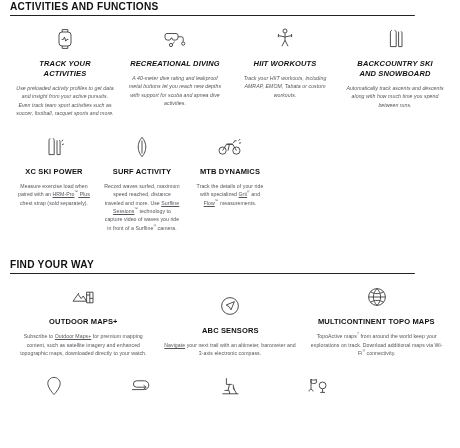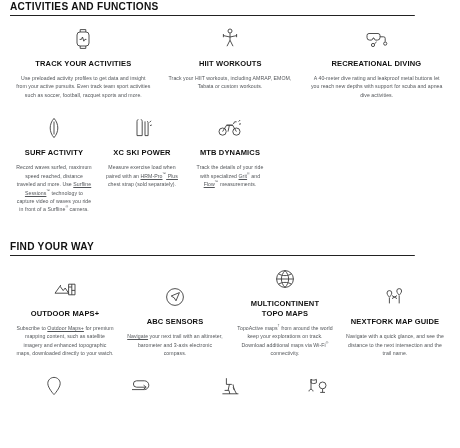--- a/index.html
+++ b/index.html
@@ -63,90 +63,101 @@
   .section-gap { height: 26px; }
 </style>
 </head>
 <body>
 
 <div class="page">
 
   <div class="section">
     <div class="section-head">ACTIVITIES AND FUNCTIONS</div>
 
-    <div class="row" style="margin-top:4px;">
+    <div class="row" style="margin-top:4px;font-style:italic;">
 
       <div class="cell c5">
         <div class="icon-wrap">
           <svg width="20" height="24" viewBox="0 0 20 24" fill="none" stroke="#3c3c3c" stroke-width="0.9">
             <rect x="4" y="5" width="12" height="14" rx="3"></rect>
             <path d="M7.2 5V2.6h5.6V5M7.2 19v2.4h5.6V19"></path>
             <path d="M6.6 12.4l1.8 0 1.1-2.4 1.3 4.2 1.1-1.8h1.5"></path>
           </svg>
         </div>
         <div class="card-title">TRACK YOUR ACTIVITIES</div>
         <div class="card-body">Use preloaded activity profiles to get data and insight from your active pursuits. Even track team sport activities such as soccer, football, racquet sports and more.</div>
-      </div>
-
-      <div class="cell c5">
-        <div class="icon-wrap">
-          <svg width="18" height="24" viewBox="0 0 18 24" fill="none" stroke="#3c3c3c" stroke-width="0.9">
-            <circle cx="9" cy="4" r="2"></circle>
-            <path d="M9 6.2v7M9 13.2l-3 6M9 13.2l3 6"></path>
-            <path d="M2.4 8.6l6.6 1.4 6.6-1.4"></path>
-            <path d="M2.4 7v3.2M15.6 7v3.2"></path>
-          </svg>
-        </div>
-        <div class="card-title">HIIT WORKOUTS</div>
-        <div class="card-body">Track your HIIT workouts, including AMRAP, EMOM, Tabata or custom workouts.</div>
       </div>
 
       <div class="cell c5">
         <div class="icon-wrap">
           <svg width="26" height="22" viewBox="0 0 26 22" fill="none" stroke="#3c3c3c" stroke-width="0.9">
             <path d="M5 5.5h9a2 2 0 012 2v2a2.6 2.6 0 01-2.6 2.6h-1.6a1.6 1.6 0 01-1.5-1.1l-.3-1h-1l-.3 1a1.6 1.6 0 01-1.5 1.1H5.6A2.6 2.6 0 013 9.5v-2a2 2 0 012-2z"></path>
             <path d="M16 8.8h3.6a1.6 1.6 0 011.6 1.6v3.2"></path>
             <circle cx="21.2" cy="15.6" r="1.6"></circle>
             <circle cx="9" cy="17" r="1.6"></circle>
             <path d="M10.4 15.9l2.2-2"></path>
           </svg>
         </div>
         <div class="card-title">RECREATIONAL DIVING</div>
         <div class="card-body">A 40-meter dive rating and leakproof metal buttons let you reach new depths with support for scuba and apnea dive activities.</div>
       </div>
 
-
+      <div class="cell c5">
+        <div class="icon-wrap">
+          <svg width="18" height="24" viewBox="0 0 18 24" fill="none" stroke="#3c3c3c" stroke-width="0.9">
+            <circle cx="9" cy="4" r="2"></circle>
+            <path d="M9 6.2v7M9 13.2l-3 6M9 13.2l3 6"></path>
+            <path d="M2.4 8.6l6.6 1.4 6.6-1.4"></path>
+            <path d="M2.4 7v3.2M15.6 7v3.2"></path>
+          </svg>
+        </div>
+        <div class="card-title">HIIT WORKOUTS</div>
+        <div class="card-body">Track your HIIT workouts, including AMRAP, EMOM, Tabata or custom workouts.</div>
+      </div>
+
+
+      <div class="cell c5">
+        <div class="icon-wrap">
+          <svg width="20" height="24" viewBox="0 0 20 24" fill="none" stroke="#3c3c3c" stroke-width="0.9">
+            <path d="M7 3.4c-1.1 0-1.6.9-1.6 2v14.2M9.6 3.4c1.1 0 1.6.9 1.6 2v14.2"></path>
+            <path d="M13.6 4.6v15M15.8 4.6c.9 0 1.2.7 1.2 1.6v13.4"></path>
+            <path d="M5.4 19.6h5.8M13.6 19.6H17"></path>
+          </svg>
+        </div>
+        <div class="card-title">BACKCOUNTRY SKI AND SNOWBOARD</div>
+        <div class="card-body">Automatically track ascents and descents along with how much time you spend between runs.</div>
+      </div>
     </div>
 
     <div class="gap-row"></div>
 
     <div class="row">
-
-      <div class="cell c5">
-        <div class="icon-wrap">
-          <svg width="14" height="24" viewBox="0 0 14 24" fill="none" stroke="#3c3c3c" stroke-width="0.9">
-            <path d="M7 2.4c2.6 2.8 3.8 6.4 3.8 9.6 0 3.2-1.2 6.8-3.8 9.6-2.6-2.8-3.8-6.4-3.8-9.6 0-3.2 1.2-6.8 3.8-9.6z"></path>
-            <path d="M7 5.6v12.8"></path>
-          </svg>
-        </div>
-        <div class="card-title">SURF ACTIVITY</div>
-        <div class="card-body rich"><span>Record waves surfed, maximum speed reached, distance traveled and more. Use </span><u>Surfline Sessions</u><span class="sup">™</span><span> technology to capture video of waves you ride in front of a Surfline</span><span class="sup">®</span><span> camera.</span></div>
-      </div>
 
       <div class="cell c5">
         <div class="icon-wrap">
           <svg width="20" height="24" viewBox="0 0 20 24" fill="none" stroke="#3c3c3c" stroke-width="0.9">
             <path d="M6.4 3.6c-1 0-1.4.8-1.4 1.8v14.2M8.8 3.6c1 0 1.4.8 1.4 1.8v14.2"></path>
             <path d="M13 5.4v14.2M15 5.4c.8 0 1.1.7 1.1 1.5v12.7"></path>
             <path d="M5 19.6h5.2M13 19.6h3.1"></path>
             <path d="M17.6 6.4l1.4-1.6M18 9.6l1.8-.6"></path>
           </svg>
         </div>
         <div class="card-title">XC SKI POWER</div>
         <div class="card-body rich"><span>Measure exercise load when paired with an </span><u>HRM-Pro</u><span class="sup">™</span><u> Plus</u><span> chest strap (sold separately).</span></div>
+      </div>
+
+      <div class="cell c5">
+        <div class="icon-wrap">
+          <svg width="14" height="24" viewBox="0 0 14 24" fill="none" stroke="#3c3c3c" stroke-width="0.9">
+            <path d="M7 2.4c2.6 2.8 3.8 6.4 3.8 9.6 0 3.2-1.2 6.8-3.8 9.6-2.6-2.8-3.8-6.4-3.8-9.6 0-3.2 1.2-6.8 3.8-9.6z"></path>
+            <path d="M7 5.6v12.8"></path>
+          </svg>
+        </div>
+        <div class="card-title">SURF ACTIVITY</div>
+        <div class="card-body rich"><span>Record waves surfed, maximum speed reached, distance traveled and more. Use </span><u>Surfline Sessions</u><span class="sup">™</span><span> technology to capture video of waves you ride in front of a Surfline</span><span class="sup">®</span><span> camera.</span></div>
       </div>
 
       <div class="cell c5">
         <div class="icon-wrap">
           <svg width="26" height="20" viewBox="0 0 26 20" fill="none" stroke="#3c3c3c" stroke-width="0.9">
             <circle cx="5.6" cy="13.6" r="3.6"></circle>
             <circle cx="19.4" cy="13.6" r="3.6"></circle>
             <path d="M5.6 13.6l4-6.4h6l3.8 6.4M9.6 7.2h6.4M12.4 7.2l-1.4 6.4"></path>
             <path d="M16.4 6l1.2-2.2h2"></path>
             <path d="M21.6 3.6l1.6-1.6M22 6.2l2-.4"></path>
@@ -199,32 +210,20 @@
             <circle cx="11" cy="11" r="8.4"></circle>
             <path d="M2.6 11h16.8"></path>
             <path d="M11 2.6c2.4 2.4 3.6 5.4 3.6 8.4s-1.2 6-3.6 8.4c-2.4-2.4-3.6-5.4-3.6-8.4s1.2-6 3.6-8.4z"></path>
             <path d="M4.6 5.8c1.8 1.2 4 1.8 6.4 1.8s4.6-.6 6.4-1.8M4.6 16.2c1.8-1.2 4-1.8 6.4-1.8s4.6.6 6.4 1.8"></path>
           </svg>
         </div>
         <div class="card-title">MULTICONTINENT TOPO MAPS</div>
         <div class="card-body rich"><span>TopoActive maps</span><span class="sup">†</span><span> from around the world keep your explorations on track. Download additional maps via Wi-Fi</span><span class="sup">®</span><span> connectivity.</span></div>
       </div>
 
-      <div class="cell c5">
-        <div class="icon-wrap">
-          <svg width="26" height="22" viewBox="0 0 26 22" fill="none" stroke="#3c3c3c" stroke-width="0.9">
-            <path d="M7.4 4.6a2.4 2.4 0 00-2.4 2.4c0 1.7 2.4 4.2 2.4 4.2s2.4-2.5 2.4-4.2a2.4 2.4 0 00-2.4-2.4z"></path>
-            <path d="M17.2 2.6a2.4 2.4 0 00-2.4 2.4c0 1.7 2.4 4.2 2.4 4.2s2.4-2.5 2.4-4.2a2.4 2.4 0 00-2.4-2.4z"></path>
-            <path d="M7.4 11.6v5.8M17.2 9.6v7.8"></path>
-            <path d="M10 12.6l5-3M10 9.6l5 3"></path>
-          </svg>
-        </div>
-        <div class="card-title">NEXTFORK MAP GUIDE</div>
-        <div class="card-body">Navigate with a quick glance, and see the distance to the next intersection and the trail name.</div>
-      </div>
     </div>
 
     <div class="gap-row"></div>
 
     <div class="row">
 
       <div class="cell c5">
         <div class="icon-wrap">
           <svg width="20" height="24" viewBox="0 0 20 24" fill="none" stroke="#3c3c3c" stroke-width="0.9">
             <path d="M10 3.4c-3.4 0-6.2 2.7-6.2 6 0 4.6 6.2 11.2 6.2 11.2s6.2-6.6 6.2-11.2c0-3.3-2.8-6-6.2-6z"></path>

